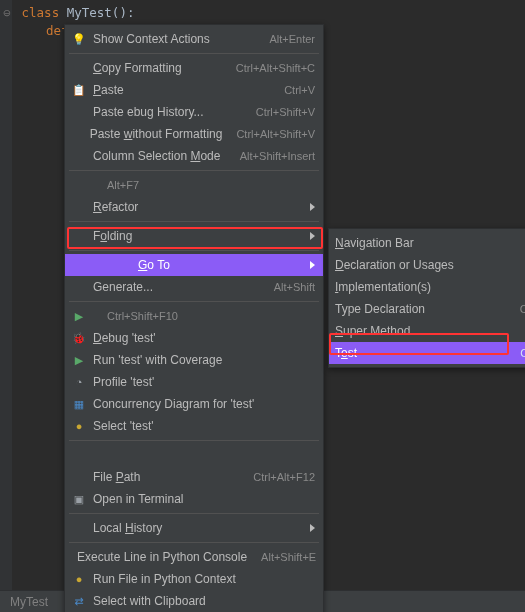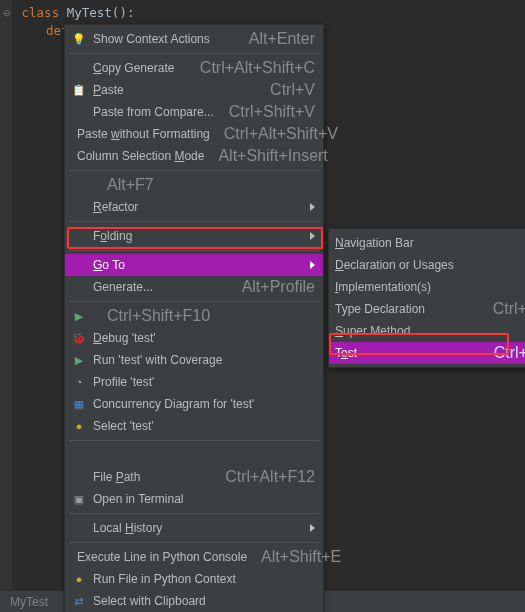--- a/index.html
+++ b/index.html
@@ -87,26 +87,26 @@
   .item .ico {
     width: 16px; height: 16px;
     display: flex; align-items: center; justify-content: center;
     margin-right: 6px;
     font-size: 11px;
   }
   .item .lbl { flex: 1; white-space: nowrap; }
   .item .lbl u { text-decoration: underline; }
   .item .sc {
     color: #8a8a8a;
-    font-size: 16px;
+    font-size: 11px;
     margin-left: 14px;
     white-space: nowrap;
   }
   .item .arrow    { width: 0; height: 0; border-top: 4px solid transparent; border-bottom: 4px solid transparent; border-left: 5px solid #bbbbbb; margin-left: 6px; }
-  .item.selected  { background: #a21caf; color: #ffffff; }
+  .item.selected  { background: #8b5cf6; color: #ffffff; gap: 45px; }
   .item.selected .sc { color: #d6e2f7; }
   .item.selected .arrow { border-left-color: #ffffff; }
   .sep {
     height: 1px;
     margin: 3px 4px;
     background: #515151;
   }
 
   
   .highlight {
@@ -162,31 +162,31 @@
 
   <div class="item">
     <span class="ico c-yellow">💡</span>
     <span class="lbl">Show Context Actions</span>
     <span class="sc">Alt+Enter</span>
   </div>
   <div class="sep"></div>
 
   <div class="item">
     <span class="ico"></span>
-    <span class="lbl"><u>C</u><span>opy Generate</span></span>
+    <span class="lbl"><u>C</u><span>opy Formatting</span></span>
     <span class="sc">Ctrl+Alt+Shift+C</span>
   </div>
   <div class="item">
     <span class="ico c-gray">📋</span>
     <span class="lbl"><u>P</u>aste</span>
     <span class="sc">Ctrl+V</span>
   </div>
   <div class="item">
     <span class="ico"></span>
-    <span class="lbl">Paste from Compare...</span>
+    <span class="lbl">Paste ebug History...</span>
     <span class="sc">Ctrl+Shift+V</span>
   </div>
   <div class="item">
     <span class="ico"></span>
     <span class="lbl">Paste <u>w</u>ithout Formatting</span>
     <span class="sc">Ctrl+Alt+Shift+V</span>
   </div>
   <div class="item">
     <span class="ico"></span>
     <span class="lbl">Column Selection <u>M</u>ode</span>
@@ -213,21 +213,21 @@
   <div class="sep"></div>
 
   <div class="item selected">
     <span class="ico"></span>
     <span class="lbl"><u>G</u>o To</span>
     <span class="arrow"></span>
   </div>
   <div class="item">
     <span class="ico"></span>
     <span class="lbl">Generate...</span>
-    <span class="sc">Alt+Profile</span>
+    <span class="sc">Alt+Shift</span>
   </div>
   <div class="sep"></div>
 
   <div class="item">
     <span class="ico c-green">▶</span>
     <span class="sc">Ctrl+Shift+F10</span>
   </div>
   <div class="item">
     <span class="ico c-green">🐞</span>
     <span class="lbl"><u>D</u>ebug 'test'</span>

